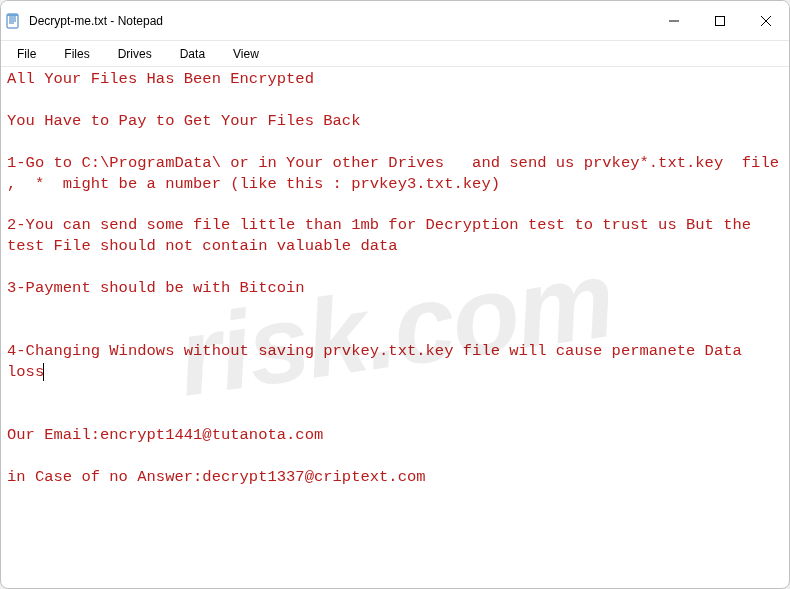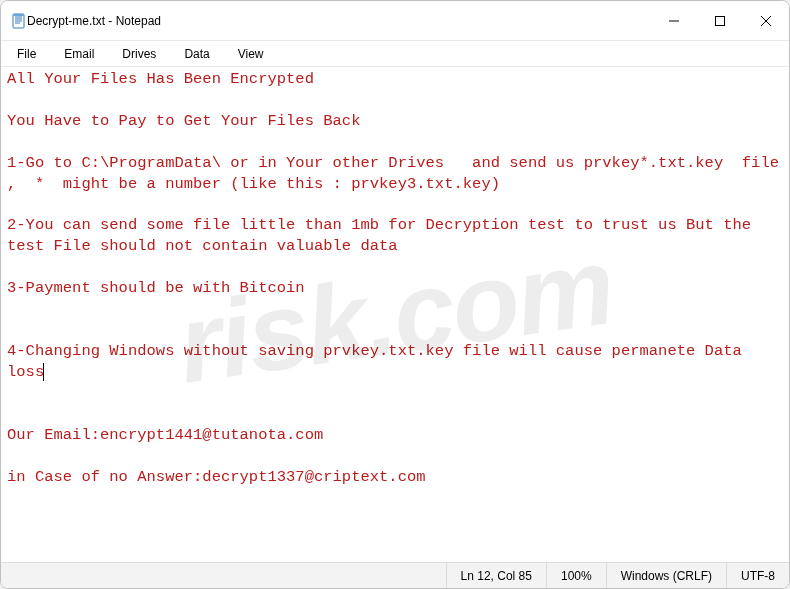--- a/index.html
+++ b/index.html
@@ -26,21 +26,22 @@
     height: 40px;
     display: flex;
     align-items: center;
     background: #ffffff;
     border-bottom: 1px solid #e8e8e8;
     flex-shrink: 0;
   }
   .title-left {
     display: flex;
     align-items: center;
-    padding-left: 10px;
+    padding-left: 4px;
+    gap: 8px;
     flex: 1;
   }
   .app-icon {
     width: 16px;
     height: 16px;
     display: inline-block;
   }
   .title-text {
     font-size: 12px;
     color: #000;
@@ -169,21 +170,21 @@
         <svg viewBox="0 0 10 10">
           <line x1="0" y1="0" x2="10" y2="10" stroke="#000" stroke-width="1"></line>
           <line x1="10" y1="0" x2="0" y2="10" stroke="#000" stroke-width="1"></line>
         </svg>
       </div>
     </div>
   </div>
 
   <div class="menubar">
     <span class="menu-item">File</span>
-    <span class="menu-item">Email</span>
+    <span class="menu-item">Files</span>
     <span class="menu-item">Drives</span>
     <span class="menu-item">Data</span>
     <span class="menu-item">View</span>
   </div>
 
   <div class="content">
     <div class="watermark">
       <span class="watermark-text">risk.com</span>
     </div>
     <div class="editor"><span>All Your Files Has Been Encrypted
@@ -198,21 +199,14 @@
 
 
 4-Changing Windows without saving prvkey.txt.key file will cause permanete Data loss</span><span class="caret"></span><span>
 
 
 Our Email:encrypt1441@tutanota.com
 
 in Case of no Answer:decrypt1337@criptext.com</span></div>
   </div>
 
-  <div class="statusbar">
-    <div class="status-spacer"></div>
-    <div class="status-cell">Ln 12, Col 85</div>
-    <div class="status-cell">100%</div>
-    <div class="status-cell">Windows (CRLF)</div>
-    <div class="status-cell">UTF-8</div>
-  </div>
 
 </div>
 
 </body></html>

